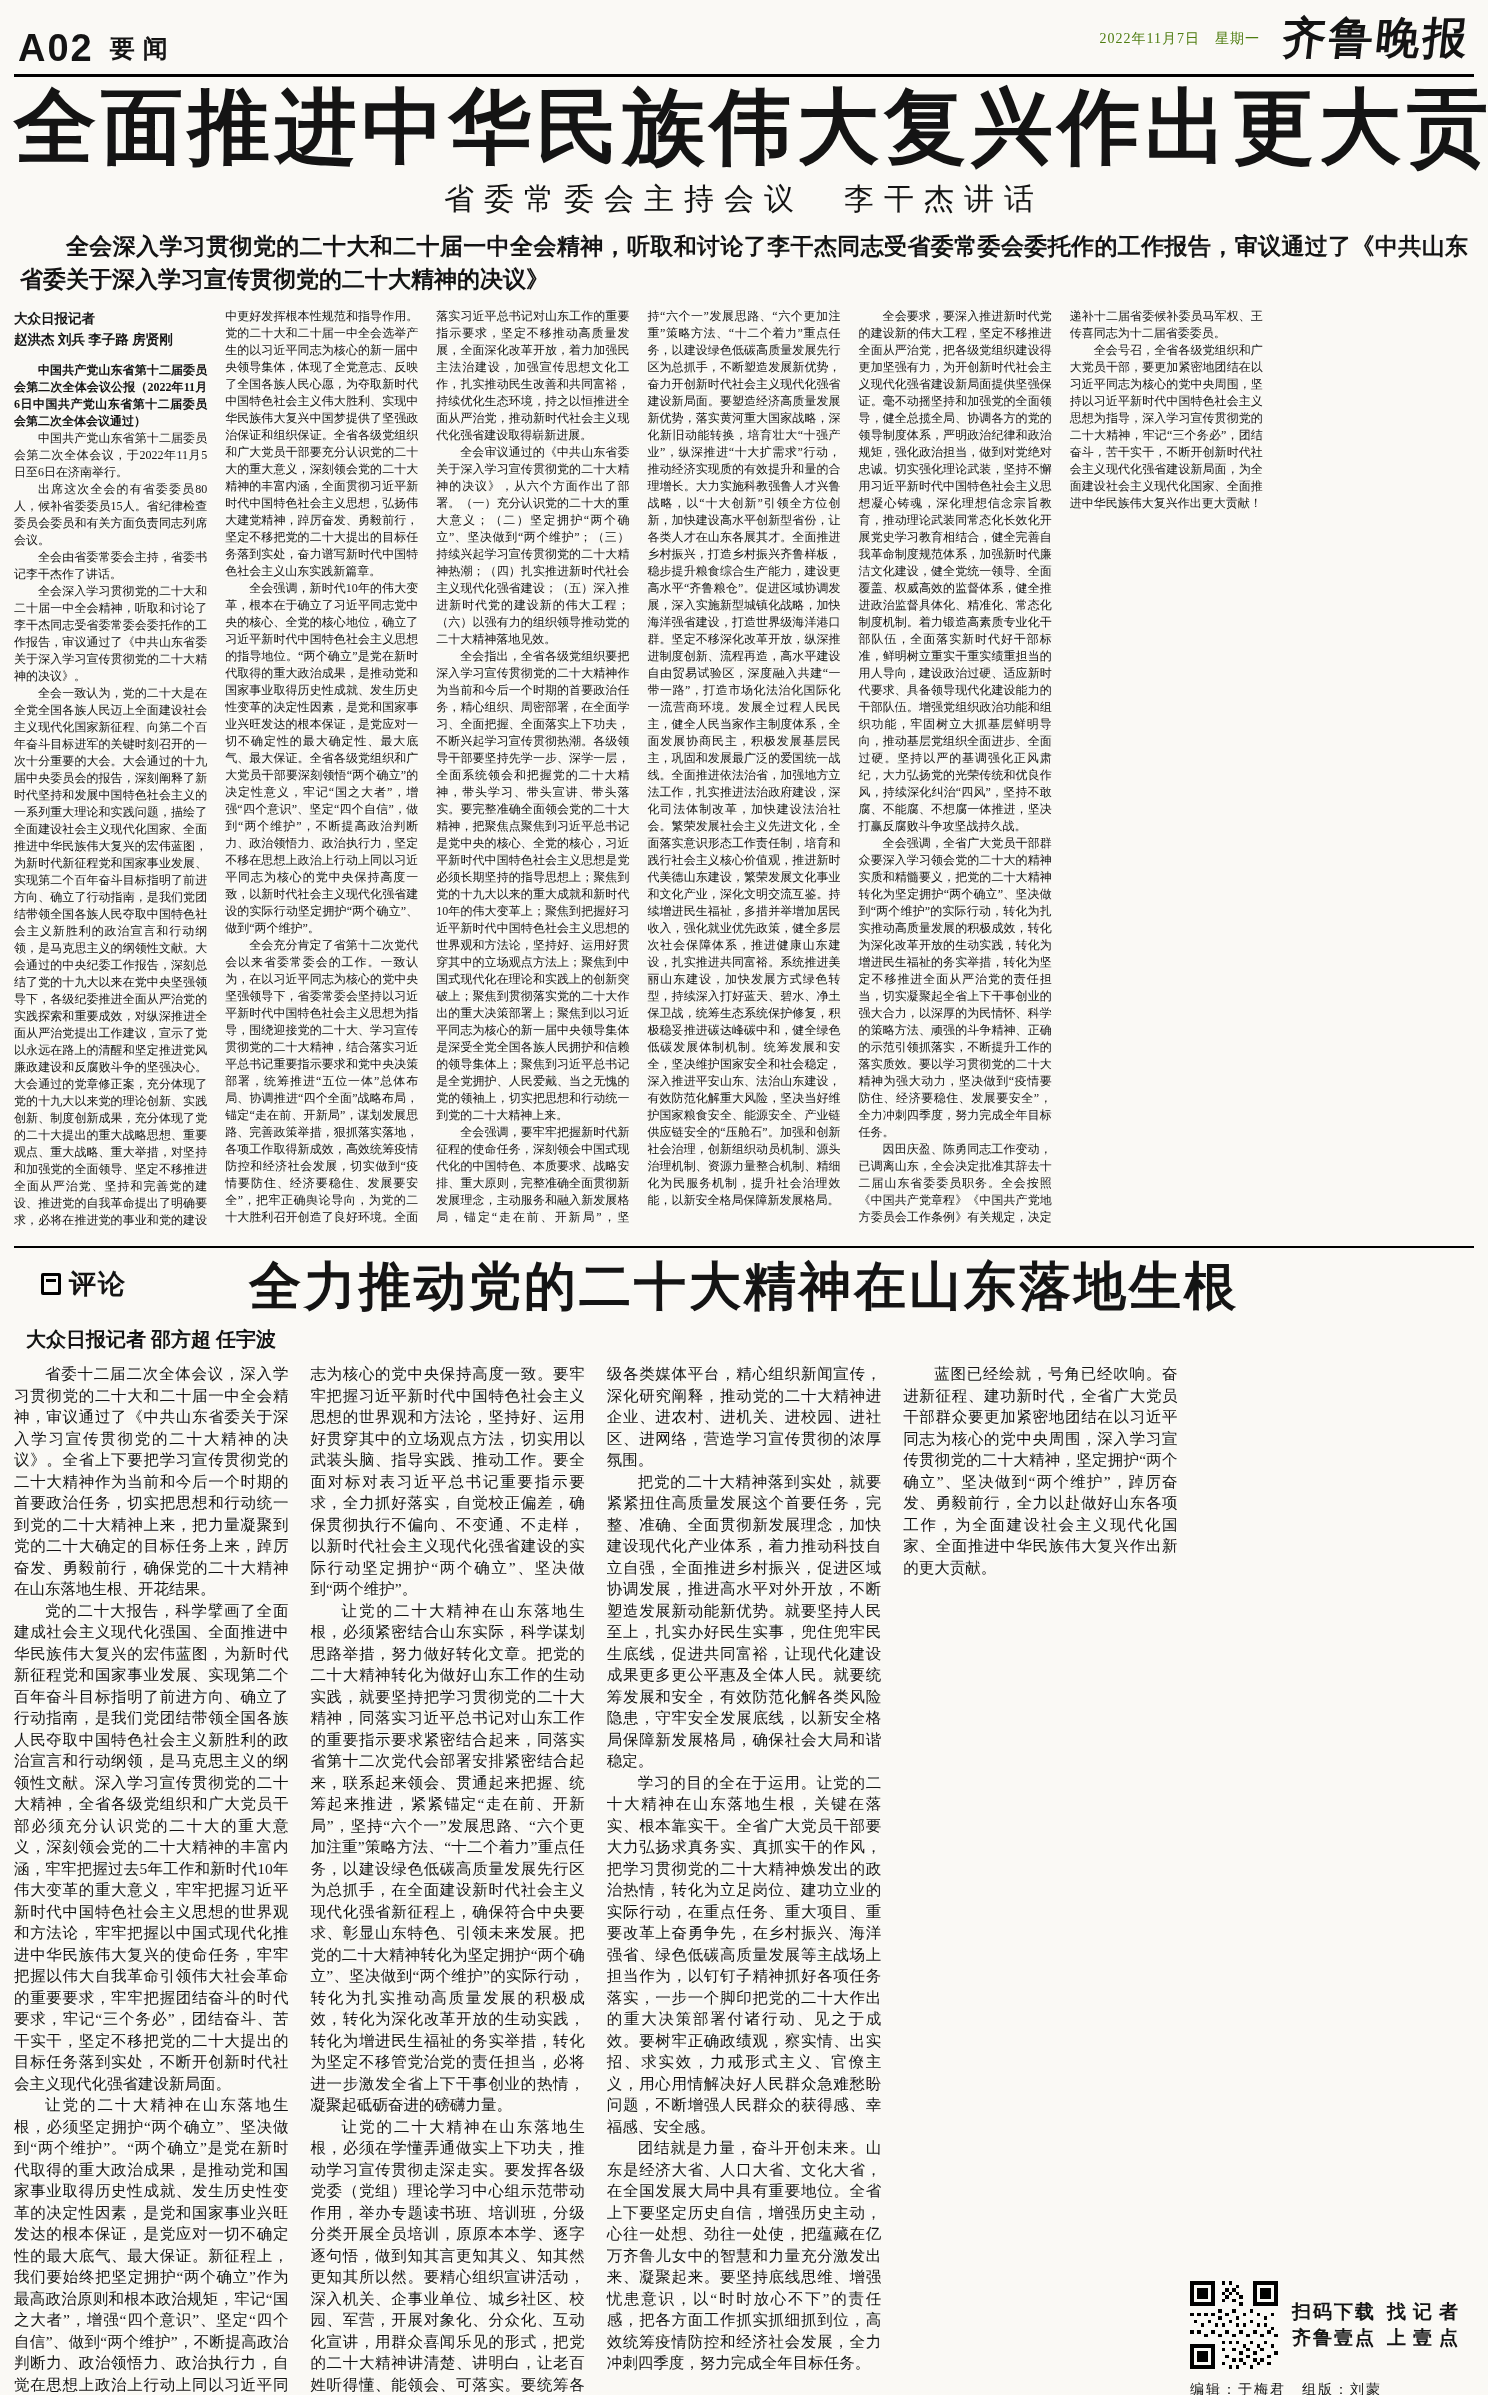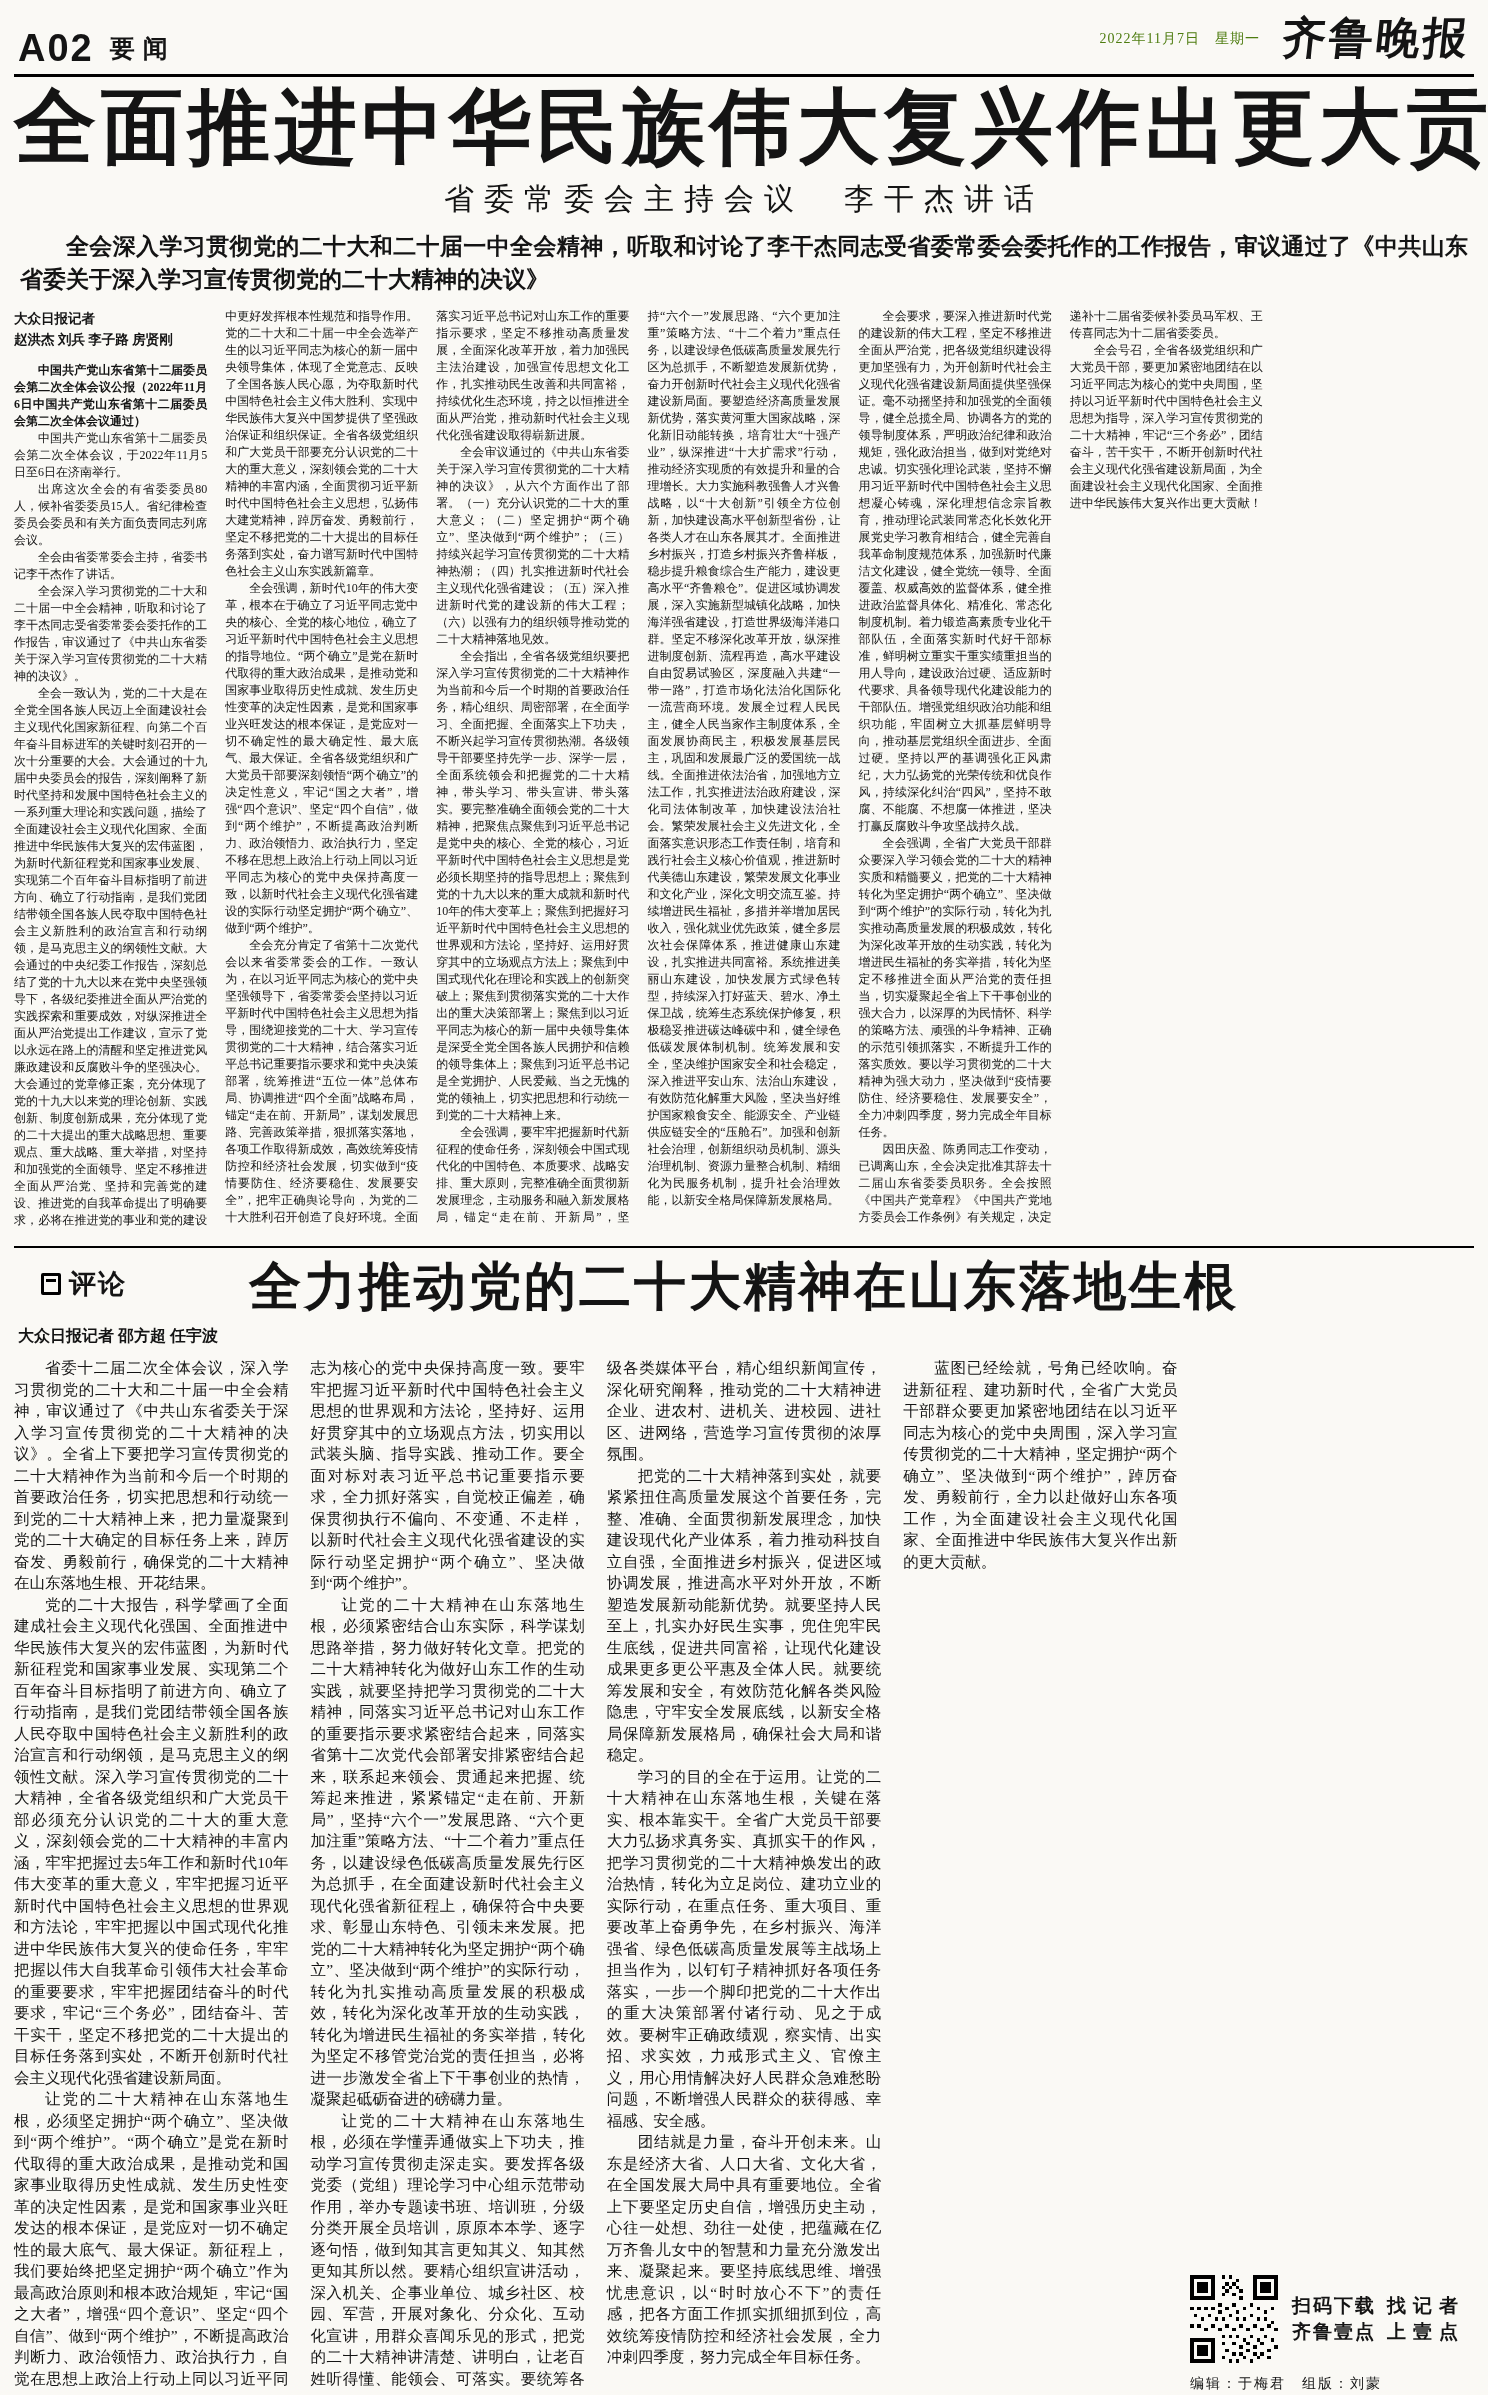--- a/index.html
+++ b/index.html
@@ -36,21 +36,21 @@
 
   
   .divider { border-top:2px solid #000; margin:10px 0 0; }
 
   
   .a2-head { position:relative; height:62px; margin-top:8px; display:flex; align-items:center; justify-content:center; }
   .kicker { position:absolute; left:4px; top:10px; display:flex; align-items:center; gap:8px; font-size:27px; font-weight:bold; letter-spacing:2px;padding-left:23px; }
   .kicker-icon { width:20px; height:22px; border:3px solid #000; border-radius:2px; display:inline-block; position:relative; }
   .kicker-icon::after { content:""; position:absolute; left:2px; right:2px; top:3px; height:3px; background:#000; }
   .a2-headline { font-size:52px; font-weight:900; letter-spacing:3px; white-space:nowrap; }
-  .a2-byline { font-size:16px; font-weight:bold; margin:8px 0 10px; padding-left:4px; }
+  .a2-byline { font-size:20px; font-weight:bold; margin:8px 8px 10px; padding-left:4px; }
 
   .a2-body-wrap { position:relative; height:1040px; overflow:hidden; }
   .a2-body {
     column-count:5; column-gap:22px; column-fill:auto; height:1040px;
     font-size:15.5px; line-height:21.5px; text-align:justify; overflow:hidden;
   }
 
   
   .qr-block { position:absolute; right:0; bottom:0; width:290px; background:#faf9f5; padding:12px 2px 4px 6px; }
   .qr-row { display:flex; align-items:center; gap:14px; }

